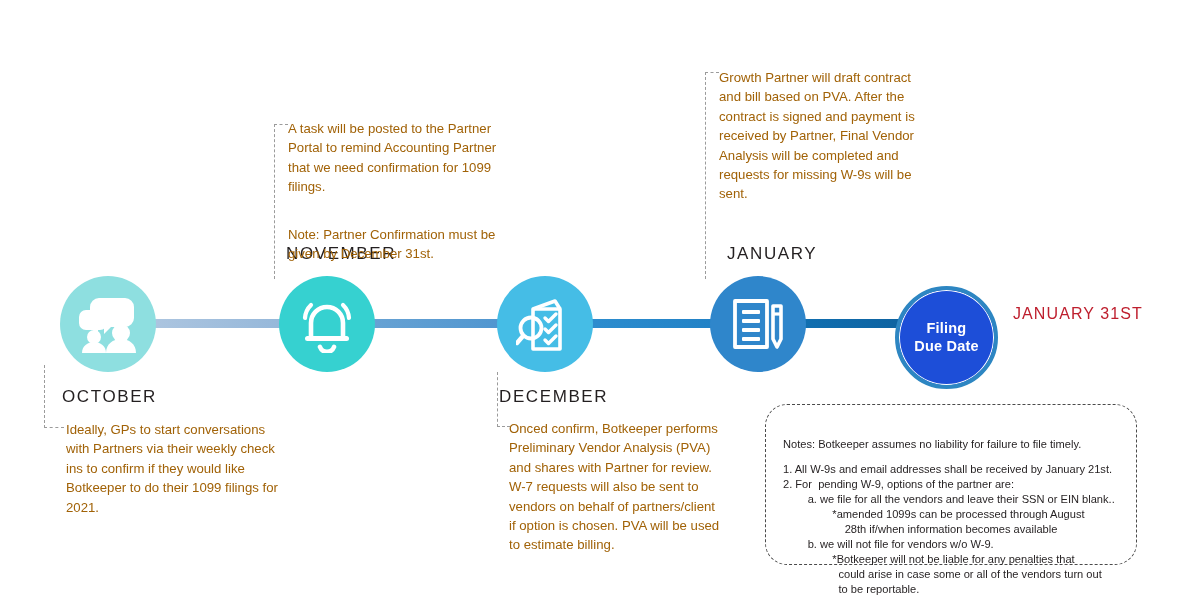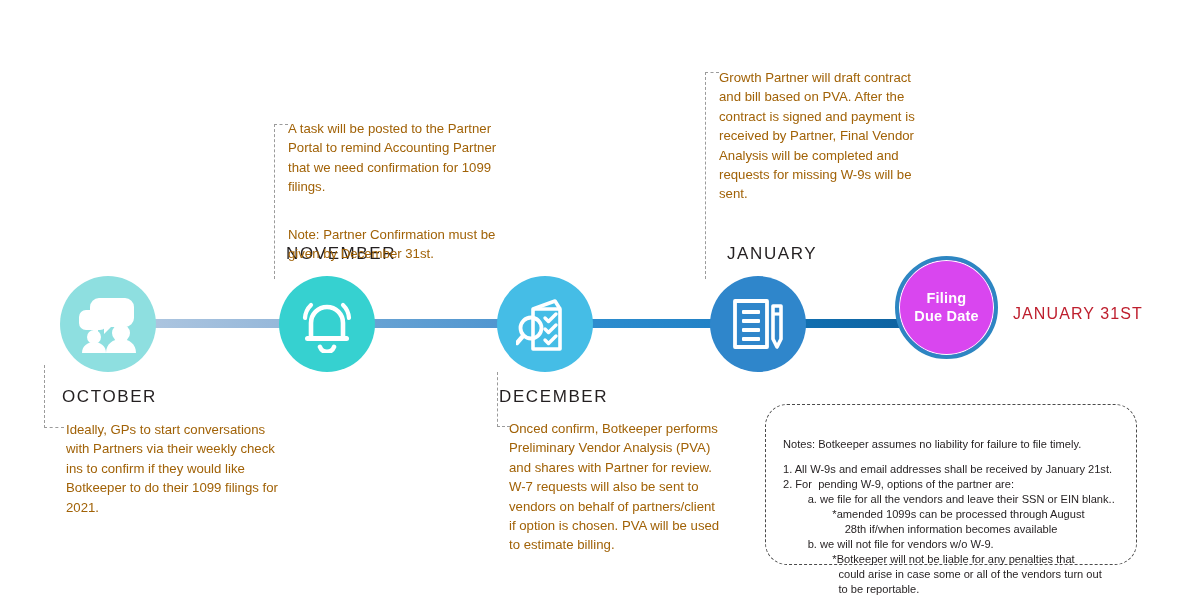--- a/index.html
+++ b/index.html
@@ -41,22 +41,22 @@
     justify-content: center;
   }
   .node svg { display: block; }
 
   .node.n1 { left: 60px;  top: 276px; width: 96px; height: 96px; background: #8edfe0; }
   .node.n2 { left: 279px; top: 276px; width: 96px; height: 96px; background: #36d1d0; }
   .node.n3 { left: 497px; top: 276px; width: 96px; height: 96px; background: #45bde6; }
   .node.n4 { left: 710px; top: 276px; width: 96px; height: 96px; background: #2f86cb; }
 
   .node.n5 {
-    left: 895px; top: 256px; width: 103px; height: 103px;
-    background: #d946ef;
+    left: 895px; top: 286px; width: 103px; height: 103px;
+    background: #1d4ed8;
     border: 4px solid #2d86c2;
     box-shadow: 0 0 0 1px #ffffff inset;
   }
   .due-label {
     color: #ffffff;
     font-size: 14.5px;
     font-weight: bold;
     line-height: 1.22;
     text-align: center;
     letter-spacing: .2px;

